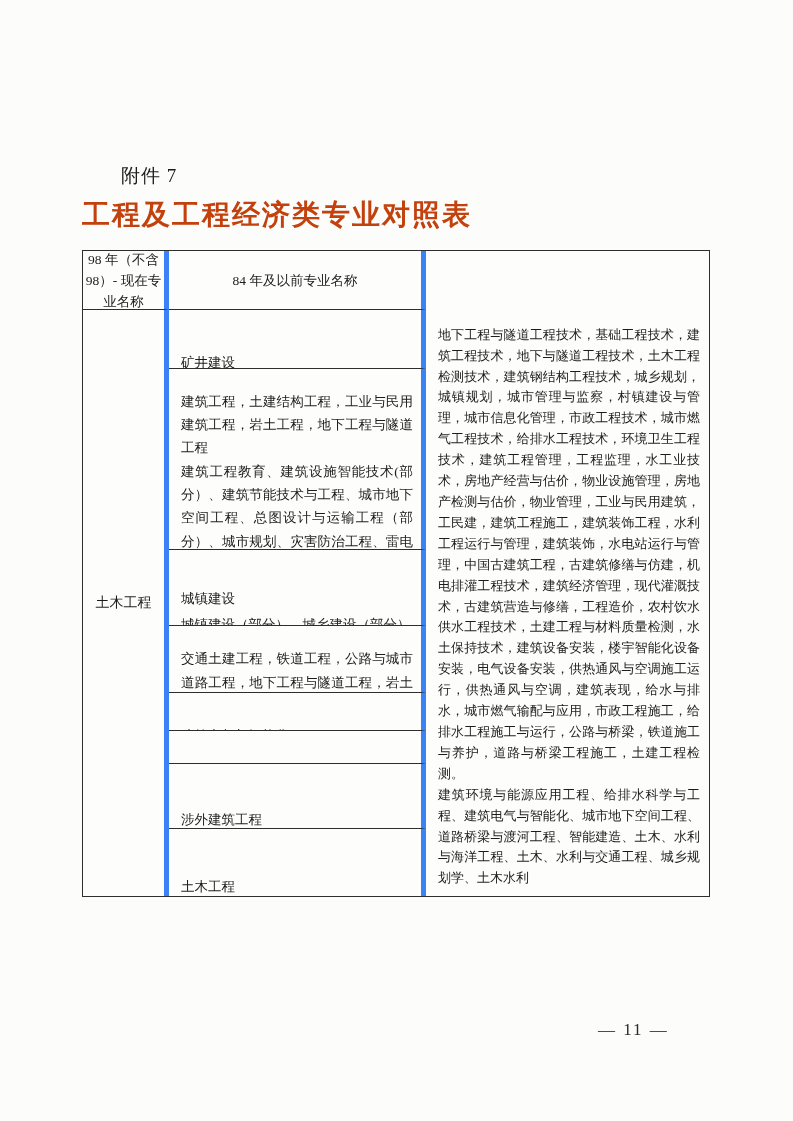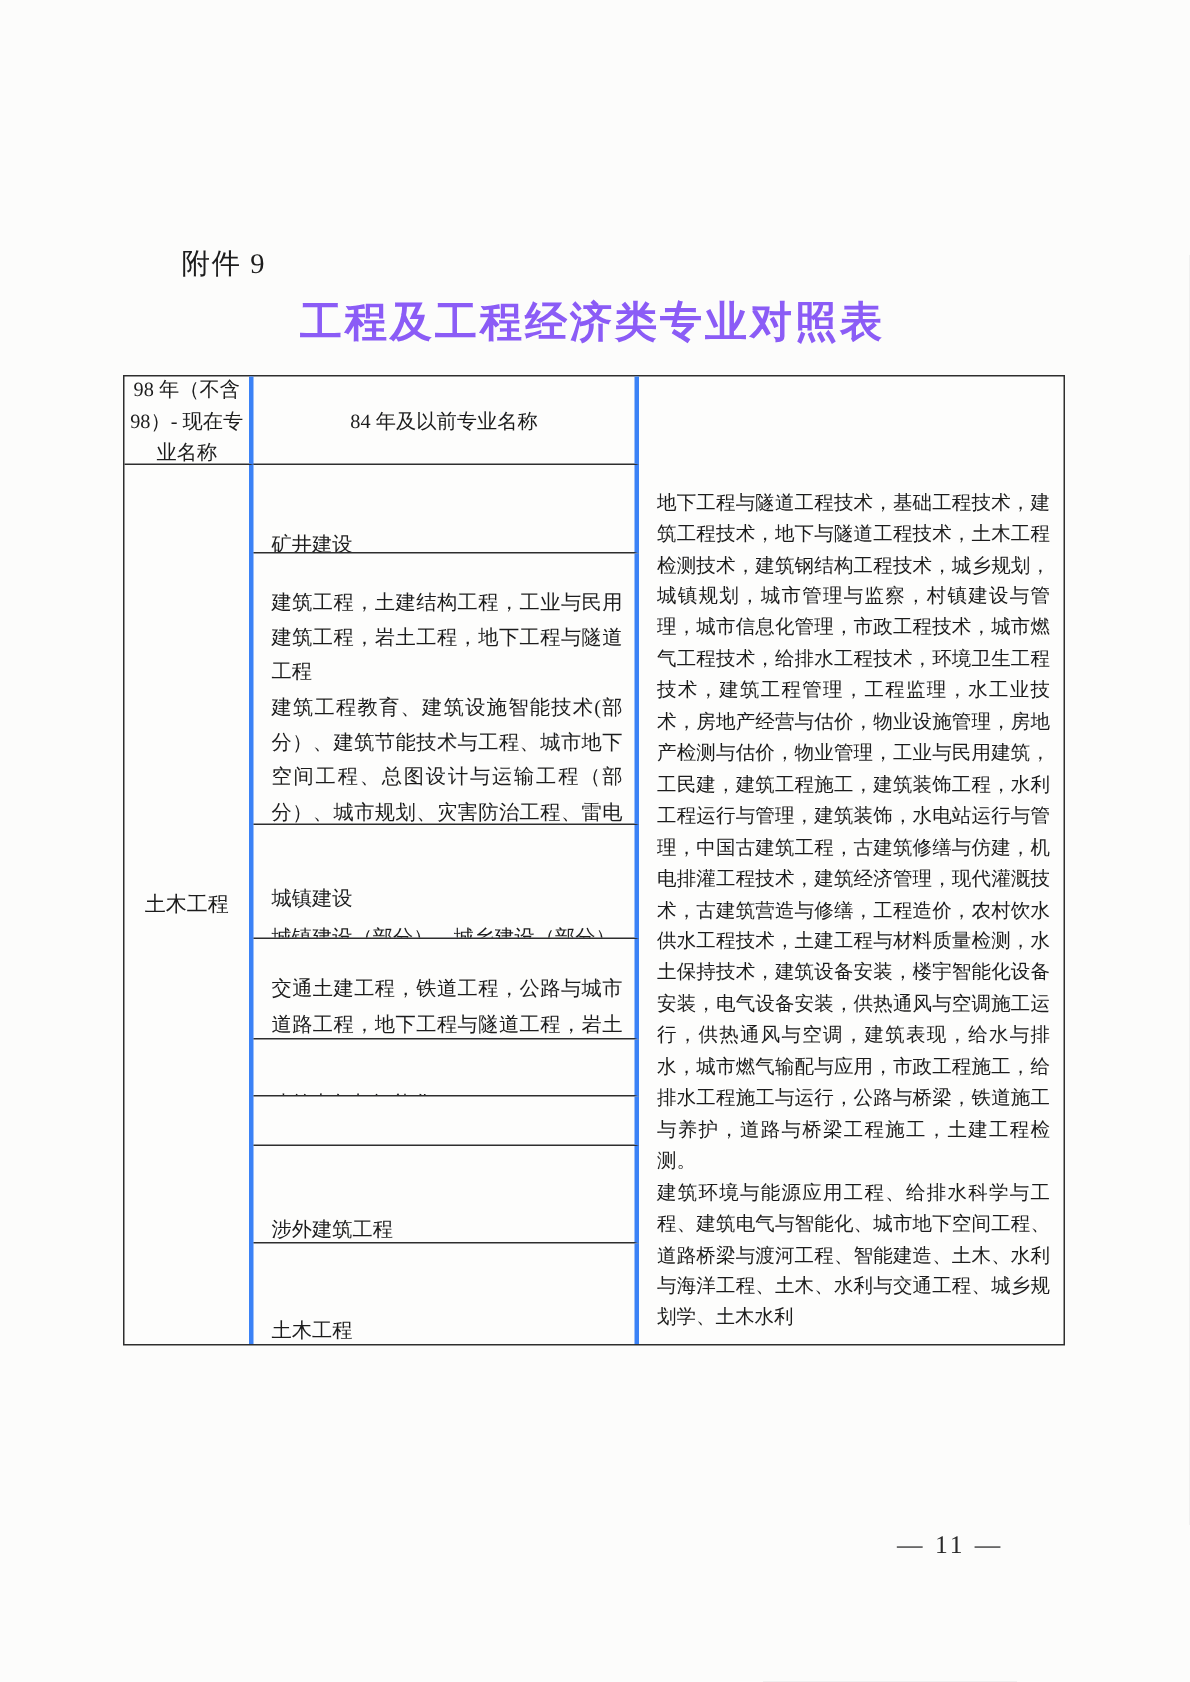--- a/index.html
+++ b/index.html
@@ -11,34 +11,33 @@
     overflow:hidden;
     font-family:"Liberation Serif","DejaVu Serif",serif;
     color:#1c1c1c;
   }
   .attachment {
     position:absolute; left:121px; top:163px;
     font-size:19px; letter-spacing:1px;
   }
   .doc-title {
     position:absolute; left:82px; top:196px; width:626px;
-    text-align:center;
     font-size:28px; font-weight:700; letter-spacing:2px;
-    color:#8b5cf6;
+    color:#c2410c;
   }
   .doc-table {
     position:absolute; left:82px; top:250px;
     display:grid;
     grid-template-columns:86px 257px 283px;
     grid-template-rows:59px 59px 181px 76px 67px 38px 33px 65px 67px;
     border:1.5px solid #2e2e2e;
     background:#fdfdfc;
   }
   .cell {
-    border-right:3px solid #3b82f6;
+    border-right:5px solid #3b82f6;
     border-bottom:1px solid #2e2e2e;
     overflow:hidden;
     font-size:13.5px;
     display:flex; align-items:center;
   }
   .cell.last-col { border-right:none; }
   .cell.last-row { border-bottom:none;align-items:center; }
   .hcell { justify-content:center; text-align:center; line-height:21px; }
   .hcell .inner { width:100%; }
   .pre { white-space:pre-line; }
@@ -63,21 +62,21 @@
   .page-number {
     position:absolute; left:598px; top:1020px;
     font-size:17px; letter-spacing:2px; color:#2a2a2a;
   }
 </style>
 </head>
 <body>
 
 <div class="page">
 
-  <div class="attachment">附件 9</div>
+  <div class="attachment">附件 7</div>
 
   <div class="doc-title">工程及工程经济类专业对照表</div>
 
   <div class="doc-table">
 
     <div class="cell hcell h1 pre">
       <div class="inner pre">98 年（不含
 98）- 现在专
 业名称</div>
     </div>

